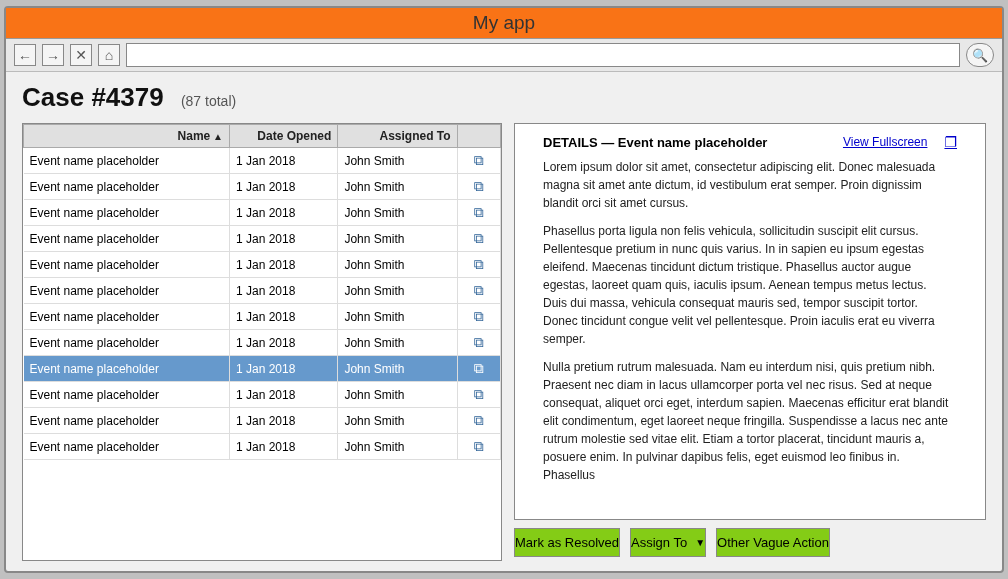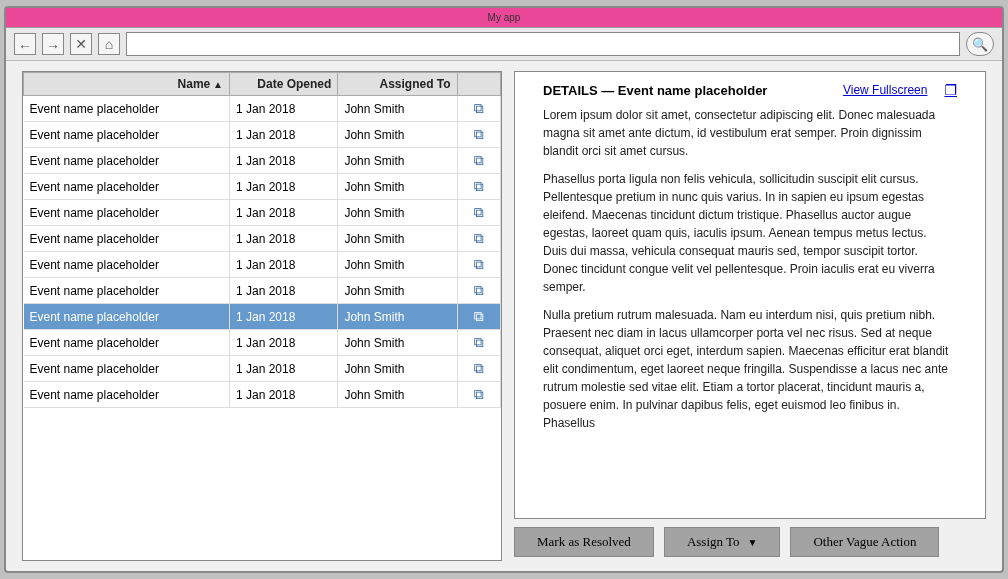--- a/index.html
+++ b/index.html
@@ -18,25 +18,25 @@
       width: 1000px;
       height: 567px;
       background: #f0f0f0;
       border: 2px solid #888;
       border-radius: 4px;
       display: flex;
       flex-direction: column;
     }
     
     .title-bar {
-      background: #ec4899;
+      background: #f97316;
       border-bottom: 1px solid #999;
       padding: 4px 8px;
       text-align: center;
-      font-size: 10px;
+      font-size: 19px;
       color: #333;
       position: relative;
     }
     
     .browser-toolbar {
       display: flex;
       align-items: center;
       padding: 4px 8px;
       gap: 6px;
       border-bottom: 1px solid #bbb;
@@ -232,26 +232,26 @@
 
     
     .actions-bar {
       display: flex;
       align-items: center;
       padding: 8px 0 4px 0;
       gap: 10px;
       justify-content: flex-start;
     }
     .action-btn {
-      padding: 6px 22px;
+      padding: 6px 0;
       border: 1.5px solid #888;
-      background: #a3a3a3;
+      background: #84cc16;
       cursor: pointer;
       font-size: 13px;
-      font-family: Liberation Serif, serif;
+      font-family: Liberation Sans, sans-serif;
       white-space: nowrap;
     }
     .assign-btn {
       display: flex;
       align-items: center;
       gap: 8px;
     }
     .dropdown-arrow {
       font-size: 10px;
     }
@@ -269,20 +269,24 @@
     <div class="nav-btn">←</div>
     <div class="nav-btn">→</div>
     <div class="nav-btn">✕</div>
     <div class="nav-btn">⌂</div>
     <input class="address-bar" type="text" value="" style="">
     <div class="search-btn">🔍</div>
   </div>
 
   <div class="content">
 
+    <div class="case-title">
+      <span>Case #4379</span>
+      <span class="case-count">(87 total)</span>
+    </div>
 
     <div class="main-area">
 
       <div class="left-panel">
         <div class="table-scroll">
           <table>
             <thead>
               <tr>
                 <th class="col-name">Name</th>
                 <th class="col-date">Date Opened</th>

